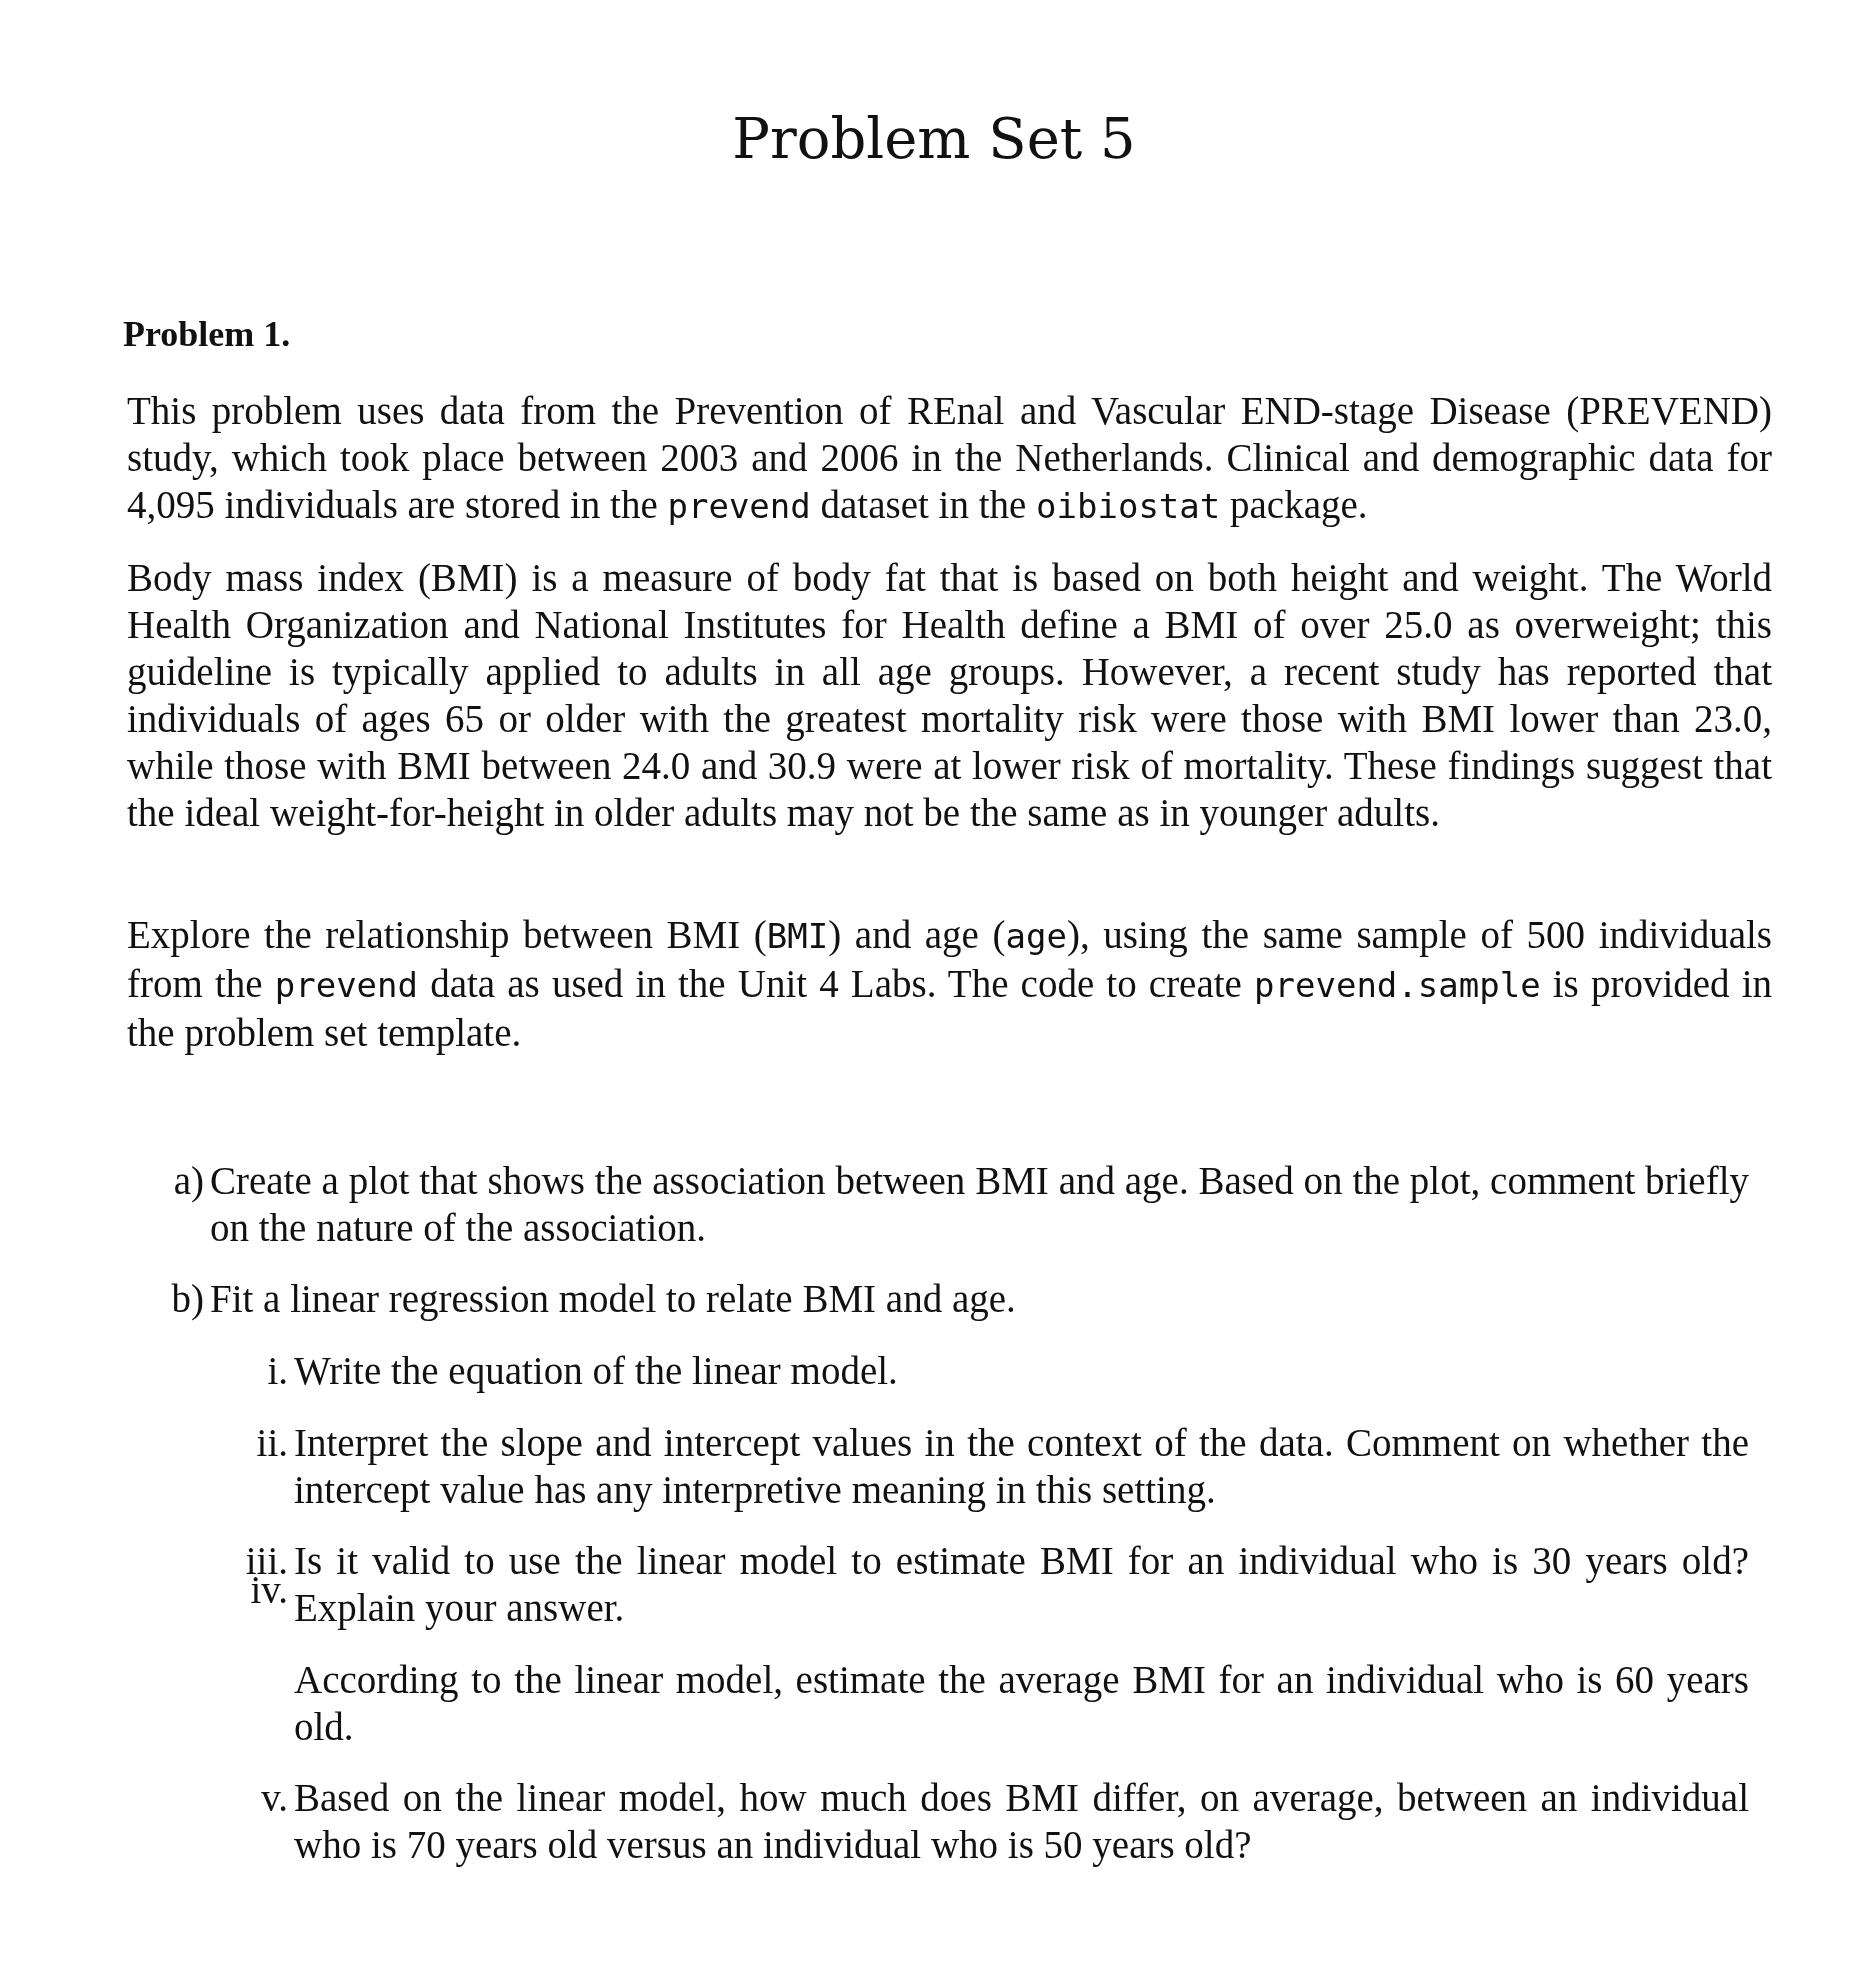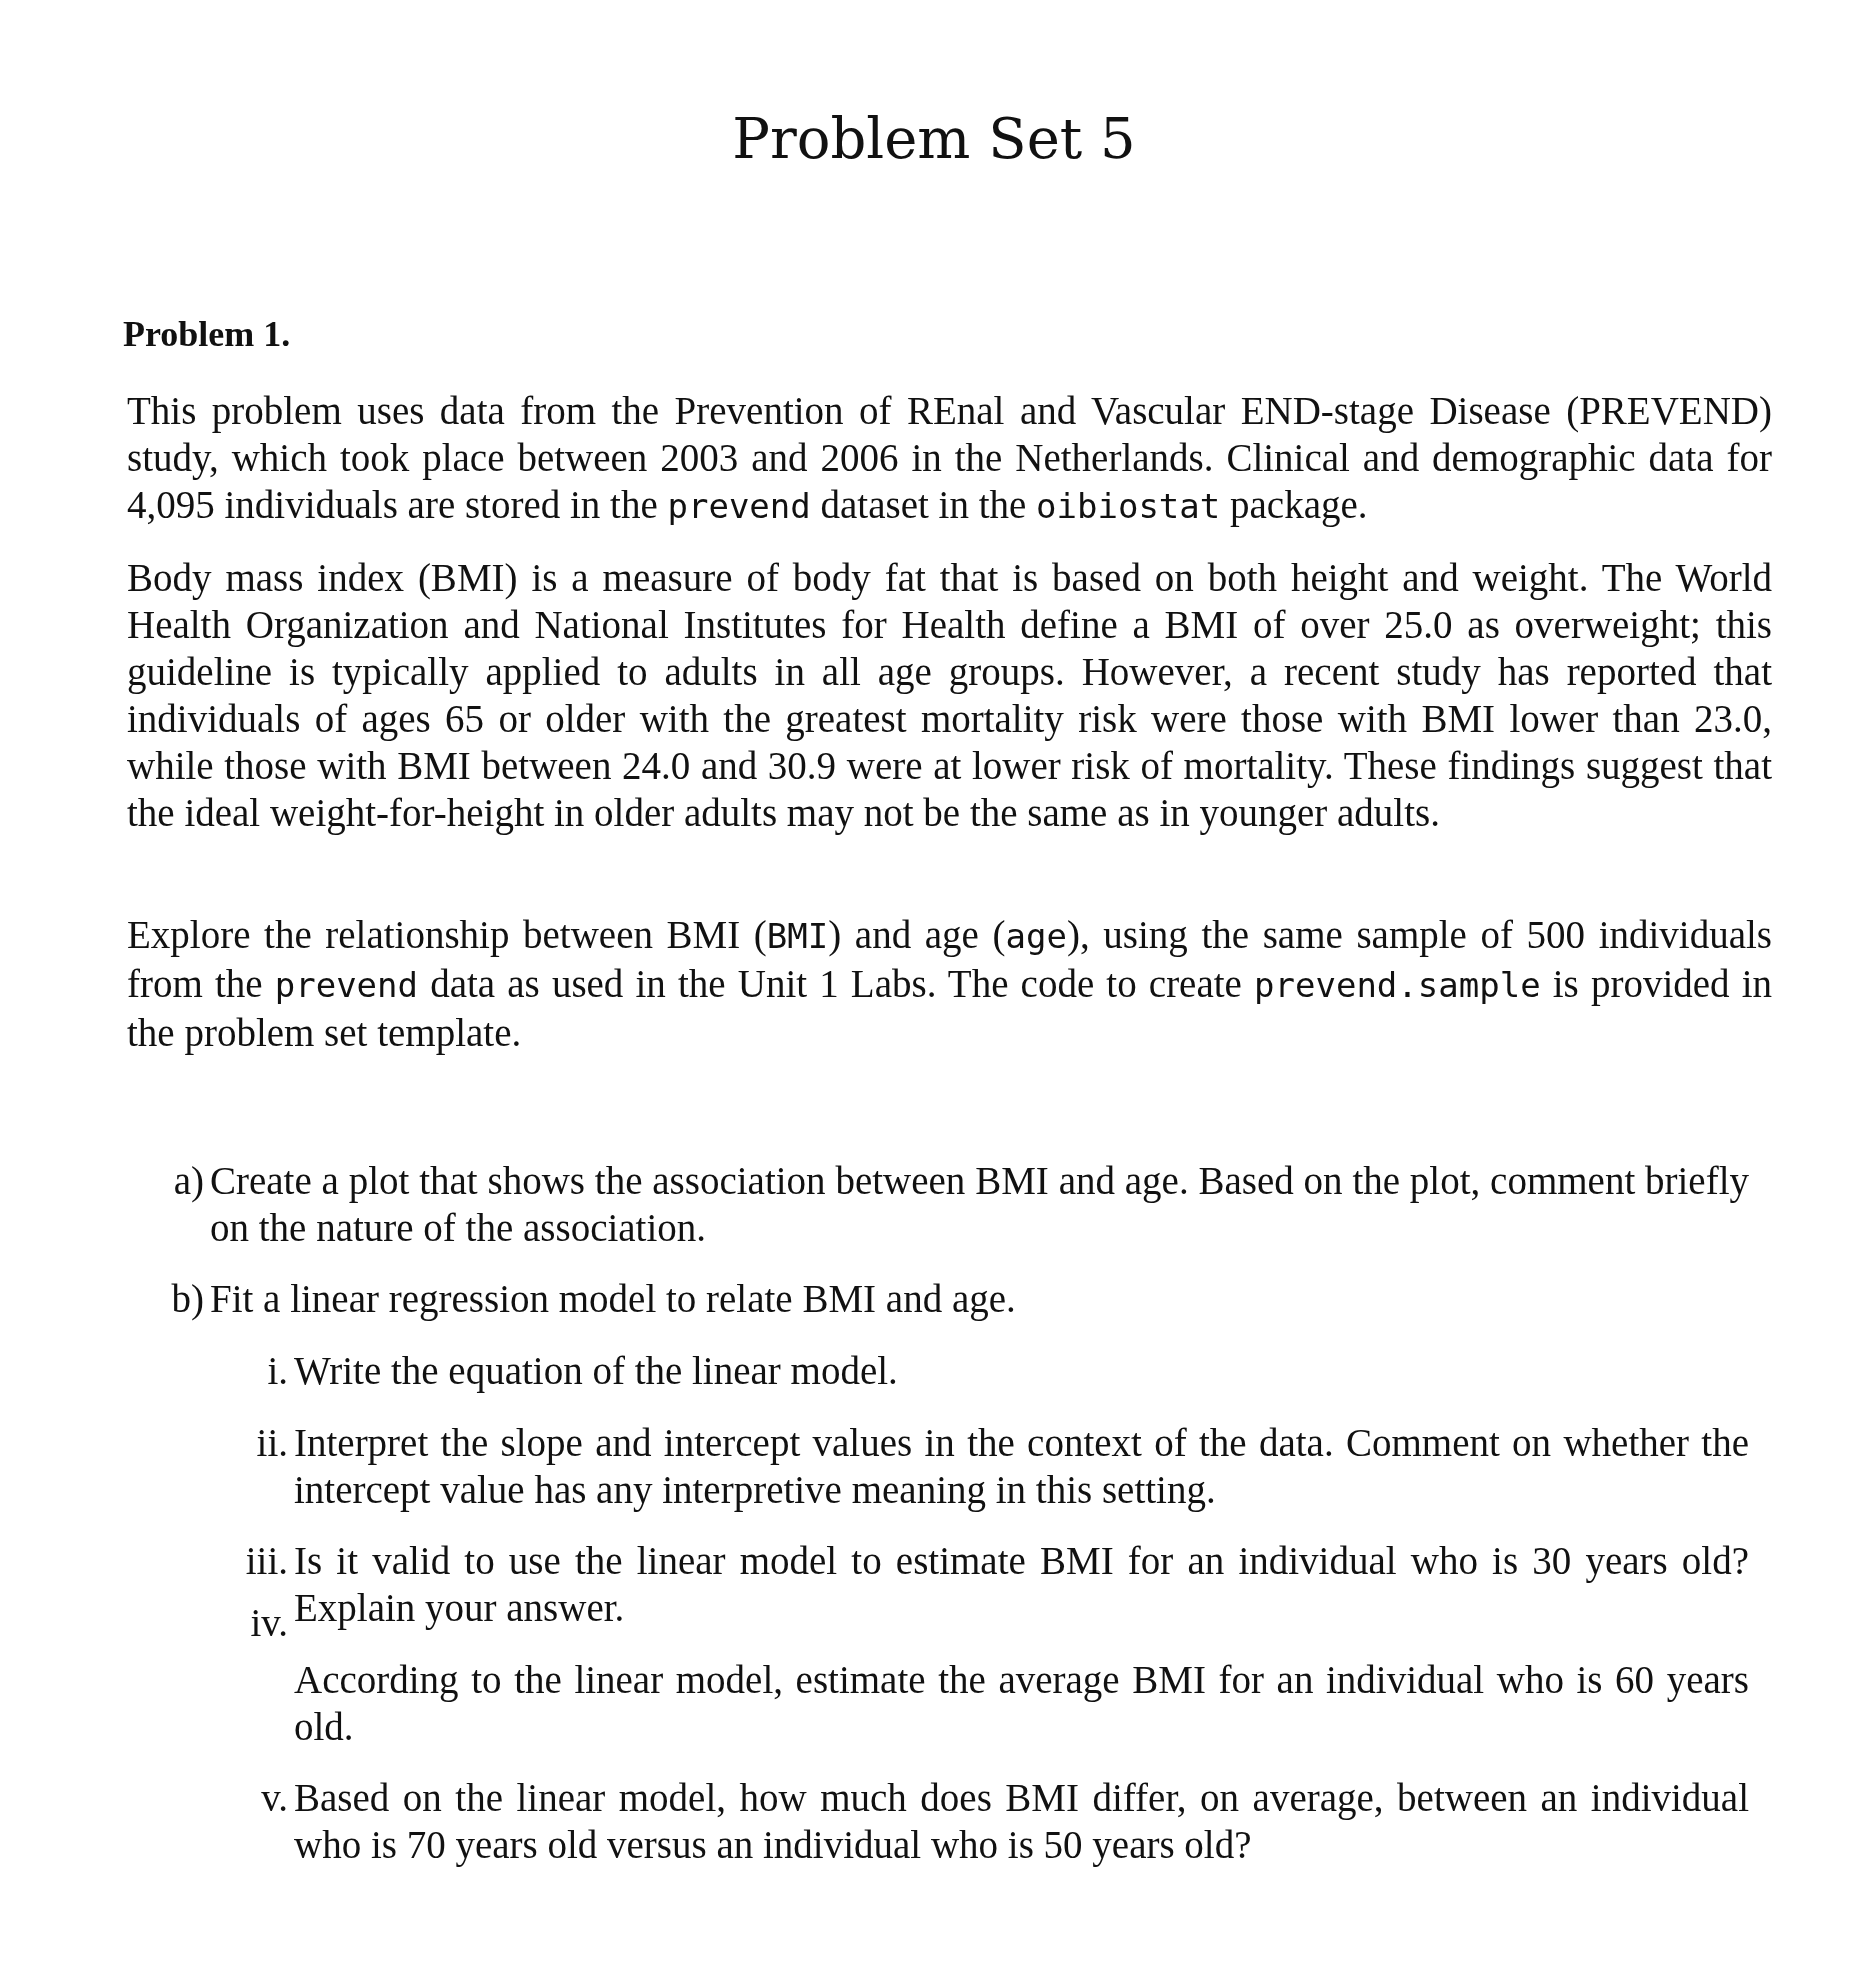--- a/index.html
+++ b/index.html
@@ -22,21 +22,21 @@
 
 <h1 class="title">Problem Set 5</h1>
 
 <div class="page">
   <h2 class="ptitle">Problem 1.</h2>
 
   <p class="para" style="top:383px"><span>This problem uses data from the Prevention of REnal and Vascular END-stage Disease (PREVEND) study, which took place between 2003 and 2006 in the Netherlands. Clinical and demographic data for 4,095 individuals are stored in the </span><code>prevend</code><span> dataset in the </span><code>oibiostat</code><span> package.</span></p>
 
   <p class="para" style="top:550px">Body mass index (BMI) is a measure of body fat that is based on both height and weight. The World Health Organization and National Institutes for Health define a BMI of over 25.0 as overweight; this guideline is typically applied to adults in all age groups. However, a recent study has reported that individuals of ages 65 or older with the greatest mortality risk were those with BMI lower than 23.0, while those with BMI between 24.0 and 30.9 were at lower risk of mortality. These findings suggest that the ideal weight-for-height in older adults may not be the same as in younger adults.</p>
 
-  <p class="para" style="top:907px"><span>Explore the relationship between BMI (</span><code>BMI</code><span>) and age (</span><code>age</code><span>), using the same sample of 500 individuals from the </span><code>prevend</code><span> data as used in the Unit 1 Labs. The code to create </span><code>prevend.sample</code><span> is provided in the problem set template.</span></p>
+  <p class="para" style="top:907px"><span>Explore the relationship between BMI (</span><code>BMI</code><span>) and age (</span><code>age</code><span>), using the same sample of 500 individuals from the </span><code>prevend</code><span> data as used in the Unit 4 Labs. The code to create </span><code>prevend.sample</code><span> is provided in the problem set template.</span></p>
 
   <div>
     <span class="item lbl" style="left:30px;top:1157px;width:51px">a)</span>
     <p class="item" style="left:87px;top:1157px;width:1539px">Create a plot that shows the association between BMI and age. Based on the plot, comment briefly on the nature of the association.</p>
   </div>
   <div>
     <span class="item lbl" style="left:30px;top:1275px;width:51px">b)</span>
     <p class="item" style="left:87px;top:1275px;width:1539px">Fit a linear regression model to relate BMI and age.</p>
   </div>
 
@@ -46,21 +46,21 @@
   </div>
   <div>
     <span class="item lbl" style="left:97px;top:1419px;width:68px">ii.</span>
     <p class="item" style="left:171px;top:1419px;width:1455px">Interpret the slope and intercept values in the context of the data. Comment on whether the intercept value has any interpretive meaning in this setting.</p>
   </div>
   <div>
     <span class="item lbl" style="left:97px;top:1537px;width:68px">iii.</span>
     <p class="item" style="left:171px;top:1537px;width:1455px">Is it valid to use the linear model to estimate BMI for an individual who is 30 years old? Explain your answer.</p>
   </div>
   <div>
-    <span class="item lbl" style="left:97px;top:1599px;width:68px">iv.</span>
+    <span class="item lbl" style="left:97px;top:1566px;width:68px">iv.</span>
     <p class="item" style="left:171px;top:1656px;width:1455px">According to the linear model, estimate the average BMI for an individual who is 60 years old.</p>
   </div>
   <div>
     <span class="item lbl" style="left:97px;top:1774px;width:68px">v.</span>
     <p class="item" style="left:171px;top:1774px;width:1455px">Based on the linear model, how much does BMI differ, on average, between an individual who is 70 years old versus an individual who is 50 years old?</p>
   </div>
 </div>
 
 
 </body></html>

